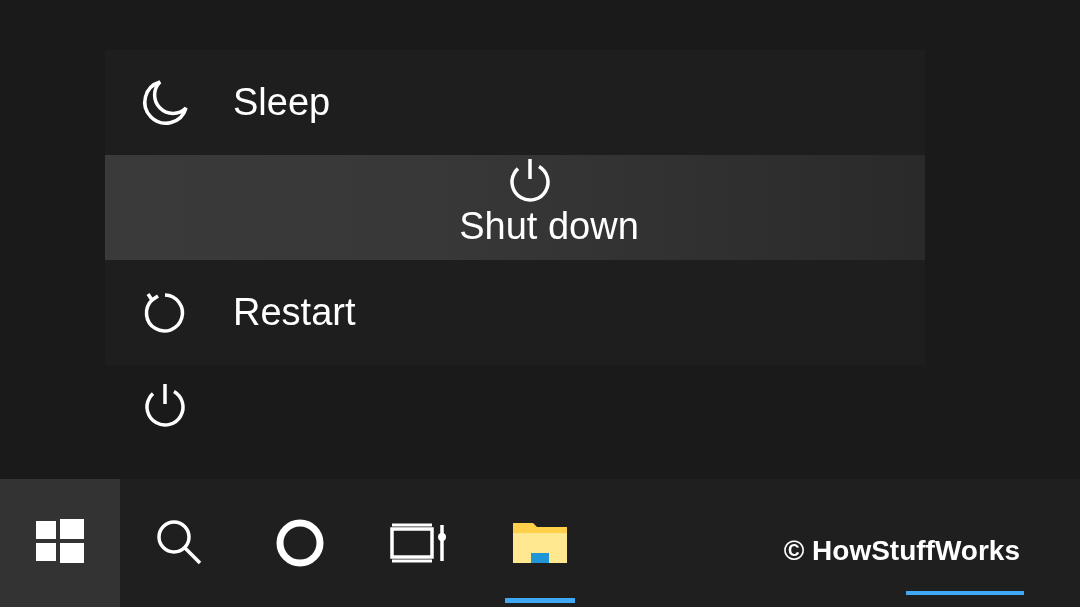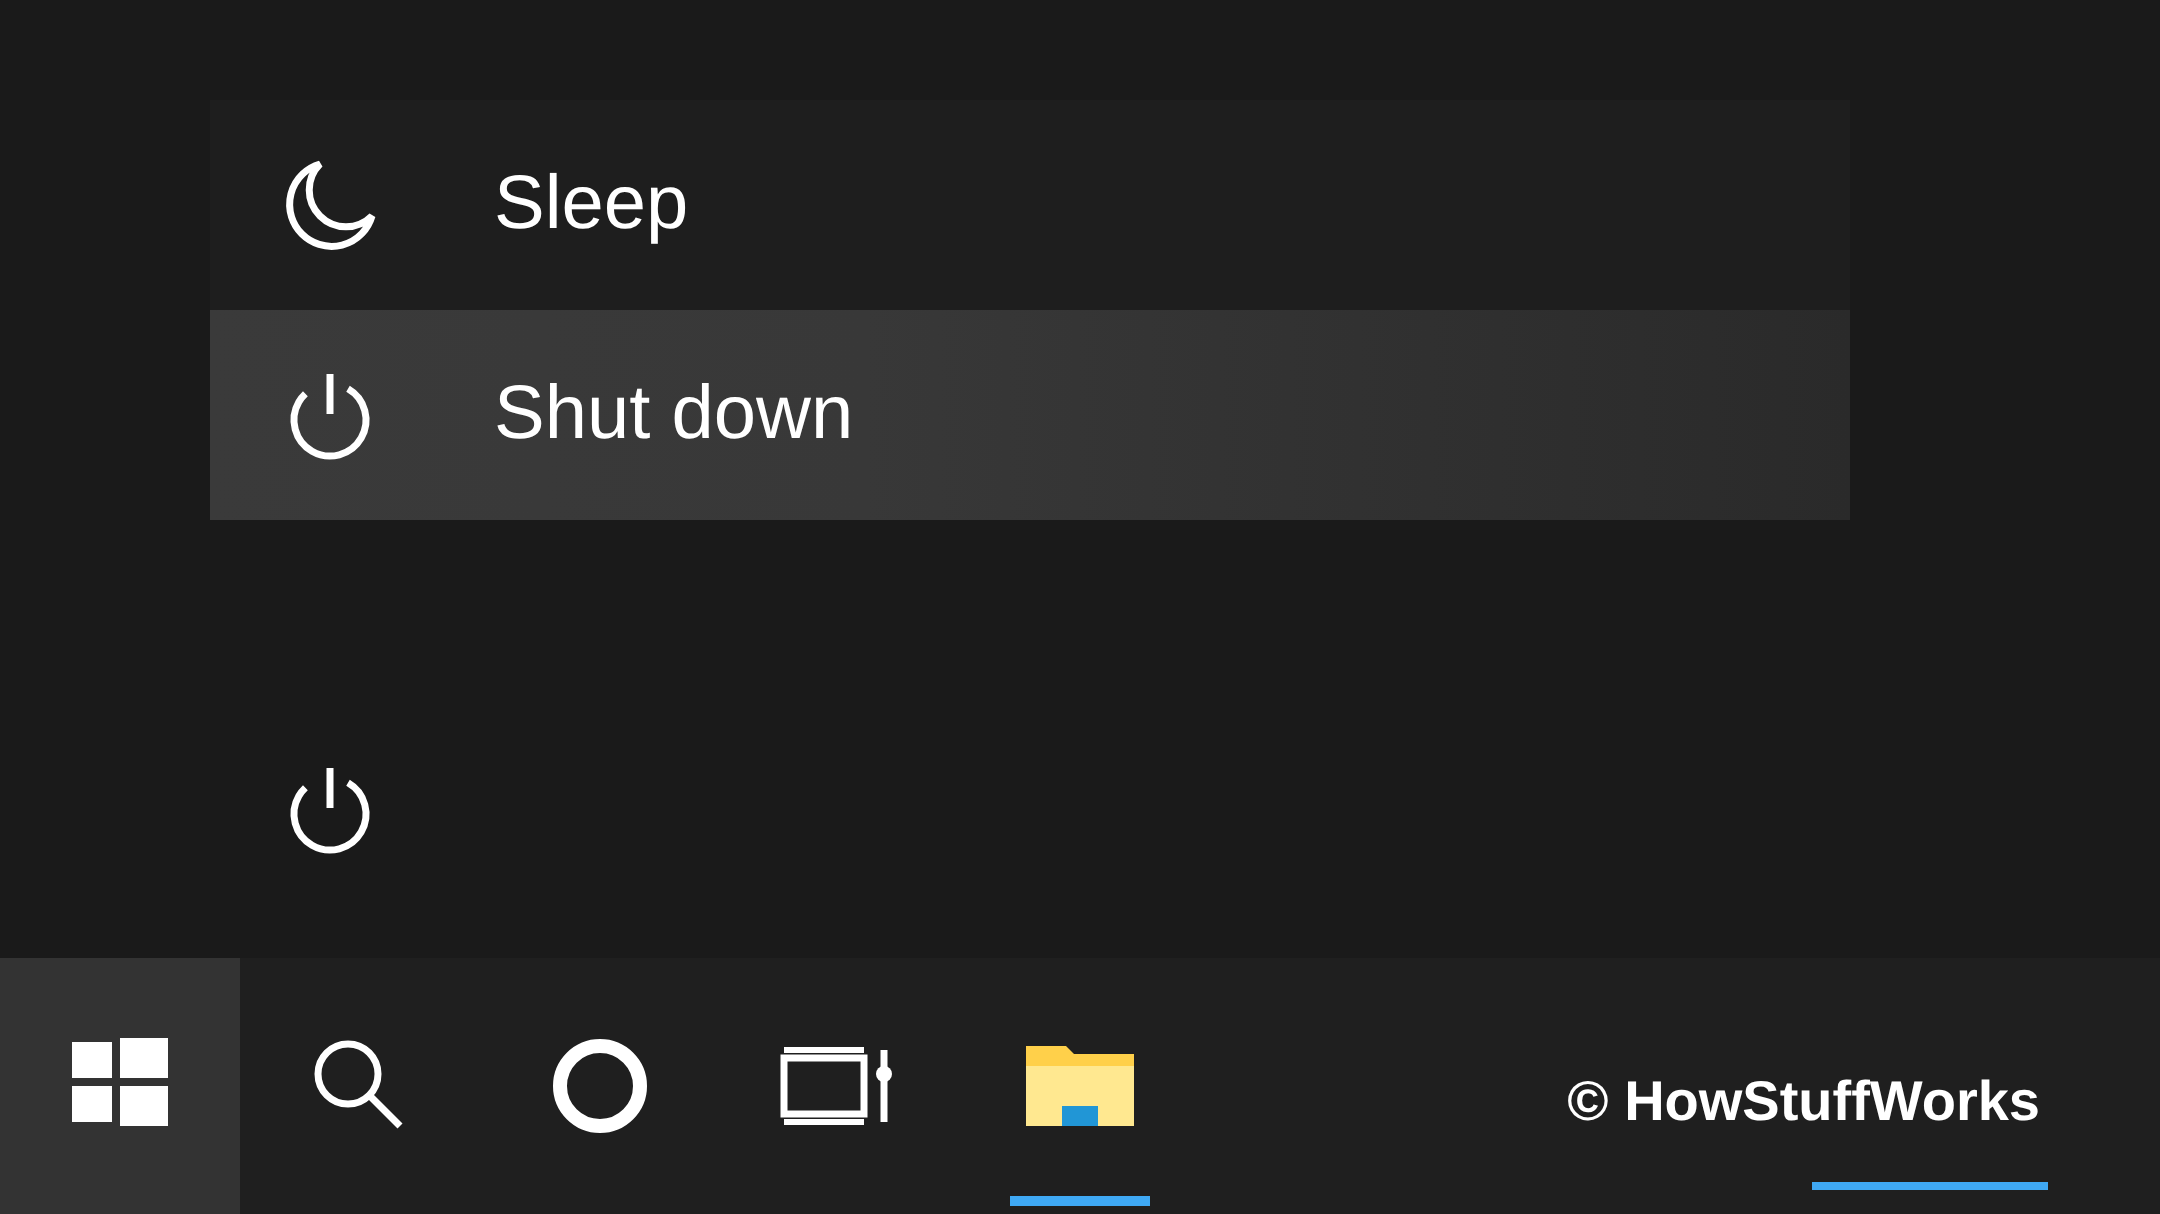--- a/index.html
+++ b/index.html
@@ -20,32 +20,33 @@
   }
   .power-menu-item {
     display: flex;
     align-items: center;
     height: 105px;
     padding-left: 30px;
     cursor: pointer;
   }
   .power-menu-item.hovered {
     background: linear-gradient(90deg, #3a3a3a 0%, #383838 40%, #2a2a2a 100%);
+    flex-direction: column;
   }
   .power-menu-item .icon-slot {
     width: 60px;
     display: flex;
     justify-content: center;
     align-items: center;
   }
   .power-menu-item .label {
     color: #ffffff;
     font-size: 38px;
     font-weight: 300;
-    margin-left: 52px;
+    margin-left: 38px;
   }
   .sidebar-power {
     position: absolute;
     left: 135px;
     top: 375px;
     width: 60px;
     height: 60px;
     display:flex;
     align-items:center;
     justify-content:center;
@@ -117,20 +118,29 @@
   <div class="power-menu-item hovered">
     <span class="icon-slot">
       <svg width="50" height="50" viewBox="0 0 50 50">
         <circle cx="25" cy="27" r="18" fill="none" stroke="#ffffff" stroke-width="3.5" stroke-dasharray="90 30" transform="rotate(-60 25 27)"></circle>
         <line x1="25" y1="4" x2="25" y2="24" stroke="#ffffff" stroke-width="3.5"></line>
       </svg>
     </span>
     <span class="label">Shut down</span>
   </div>
 
+  <div class="power-menu-item">
+    <span class="icon-slot">
+      <svg width="50" height="50" viewBox="0 0 50 50">
+        <path d="M12 12 A18 18 0 1 0 25 7" fill="none" stroke="#ffffff" stroke-width="3.5"></path>
+        <polyline points="8,6 12,12 18,8" fill="none" stroke="#ffffff" stroke-width="3.5"></polyline>
+      </svg>
+    </span>
+    <span class="label">Restart</span>
+  </div>
 
 </div>
 
 <div class="sidebar-power">
   <span>
     <svg width="50" height="50" viewBox="0 0 50 50">
       <circle cx="25" cy="27" r="18" fill="none" stroke="#ffffff" stroke-width="3.5" stroke-dasharray="90 30" transform="rotate(-60 25 27)"></circle>
       <line x1="25" y1="4" x2="25" y2="24" stroke="#ffffff" stroke-width="3.5"></line>
     </svg>
   </span>

